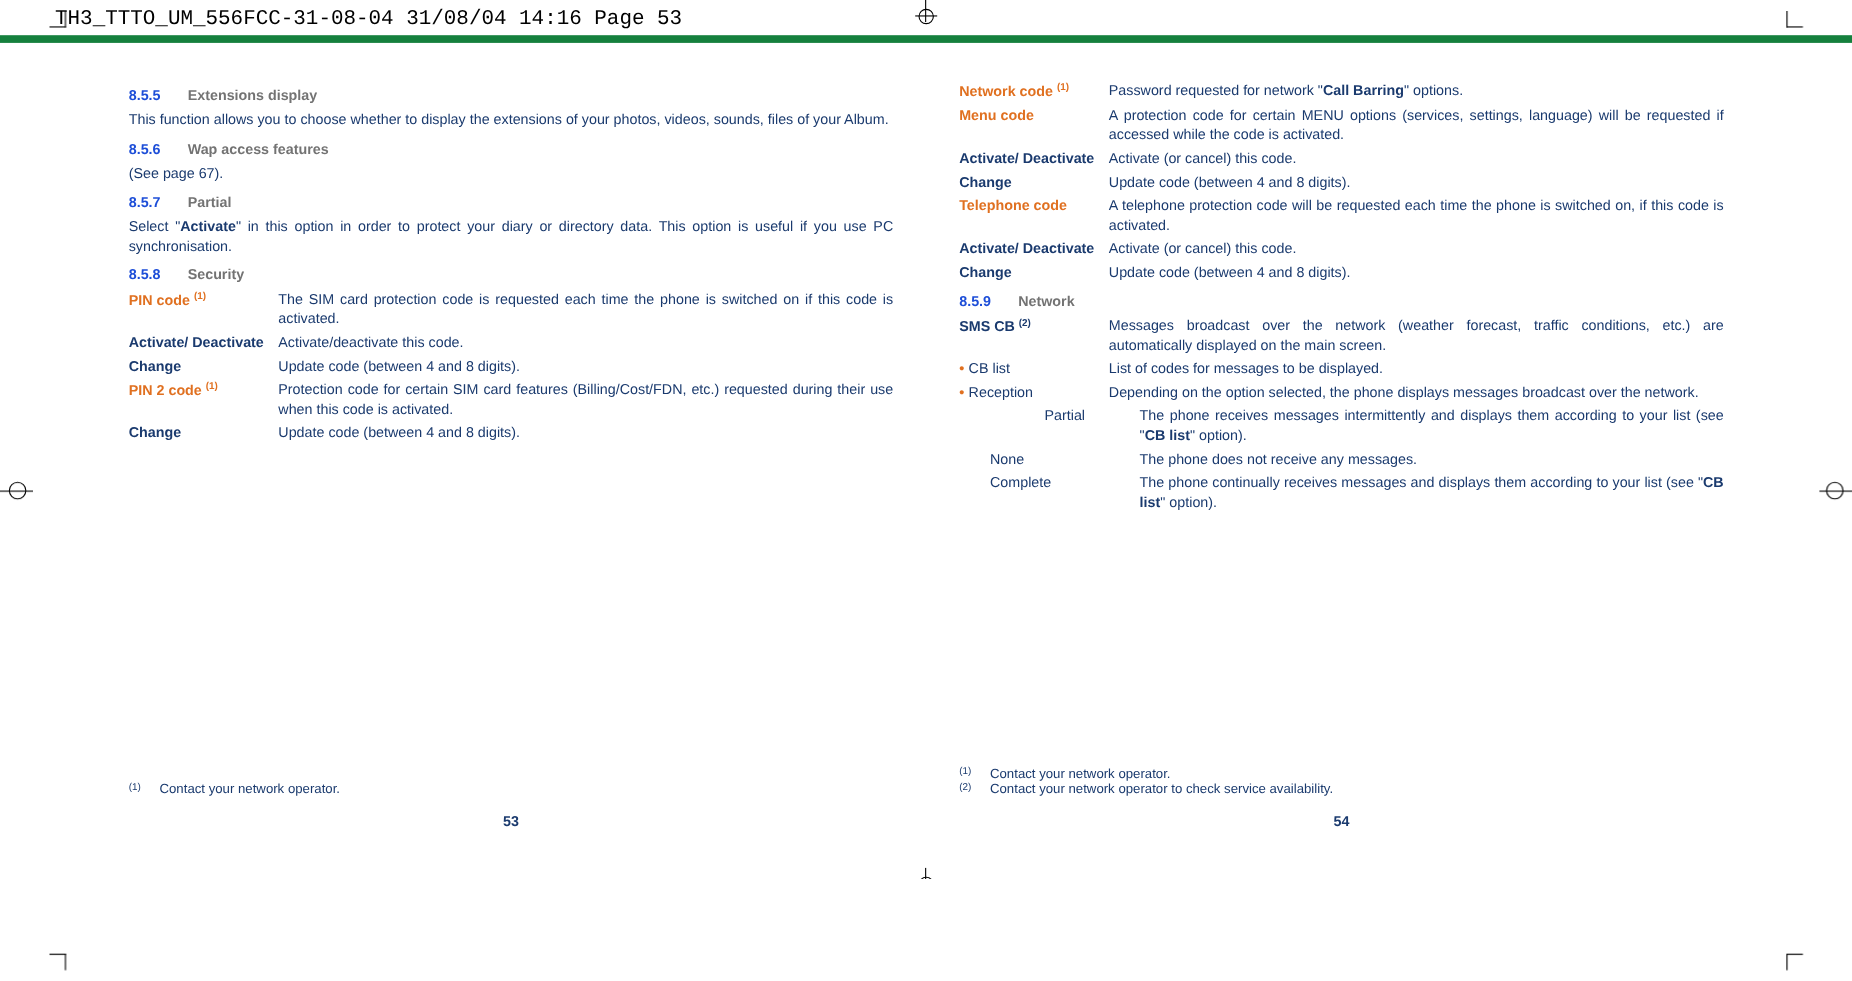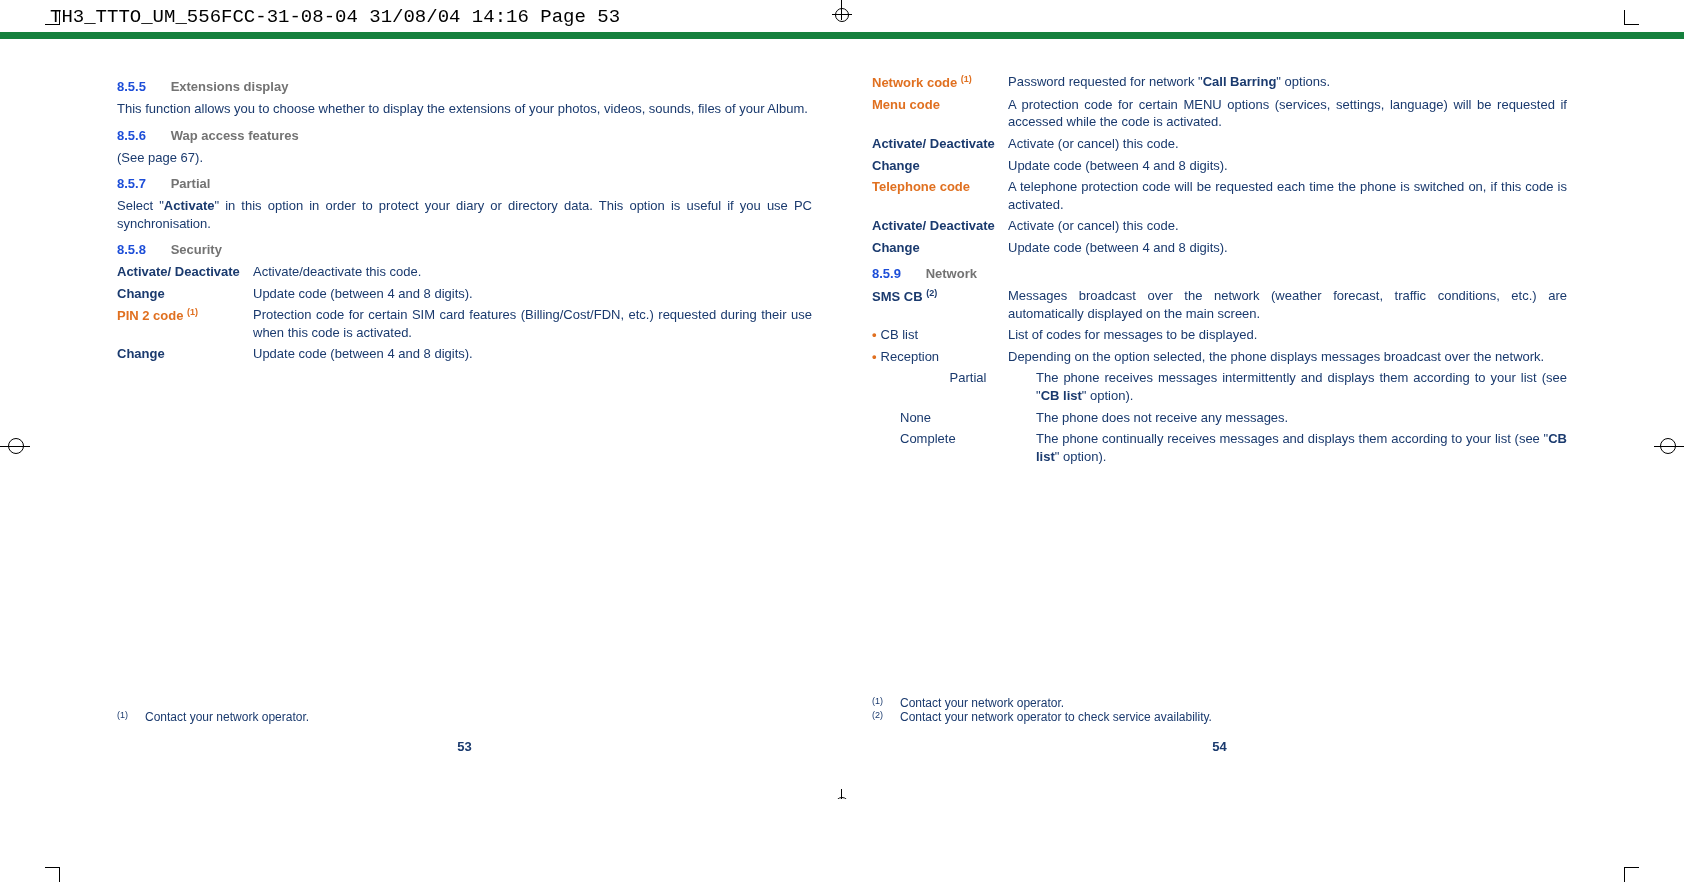--- a/index.html
+++ b/index.html
@@ -231,20 +231,24 @@
         <span>Select "</span><b>Activate</b><span>" in this option in order to protect your diary or directory data. This option is useful if you use PC synchronisation.</span>
       </div>
 
       <div class="section-head">
         <span class="section-num">8.5.8</span>
         <span class="section-title">Security</span>
       </div>
 
       <div id="left-defs">
             <div class="def-row">
+              <div class="def-term orange"><span>PIN code </span><span class="sup">(1)</span></div>
+              <div class="def-desc">The SIM card protection code is requested each time the phone is switched on if this code is activated.</div>
+            </div>
+            <div class="def-row">
               <div class="def-term"><span>Activate/ Deactivate</span></div>
               <div class="def-desc">Activate/deactivate this code.</div>
             </div>
             <div class="def-row">
               <div class="def-term"><span>Change</span></div>
               <div class="def-desc">Update code (between 4 and 8 digits).</div>
             </div>
             <div class="def-row">
               <div class="def-term orange"><span>PIN 2 code </span><span class="sup">(1)</span></div>
               <div class="def-desc">Protection code for certain SIM card features (Billing/Cost/FDN, etc.) requested during their use when this code is activated.</div>

